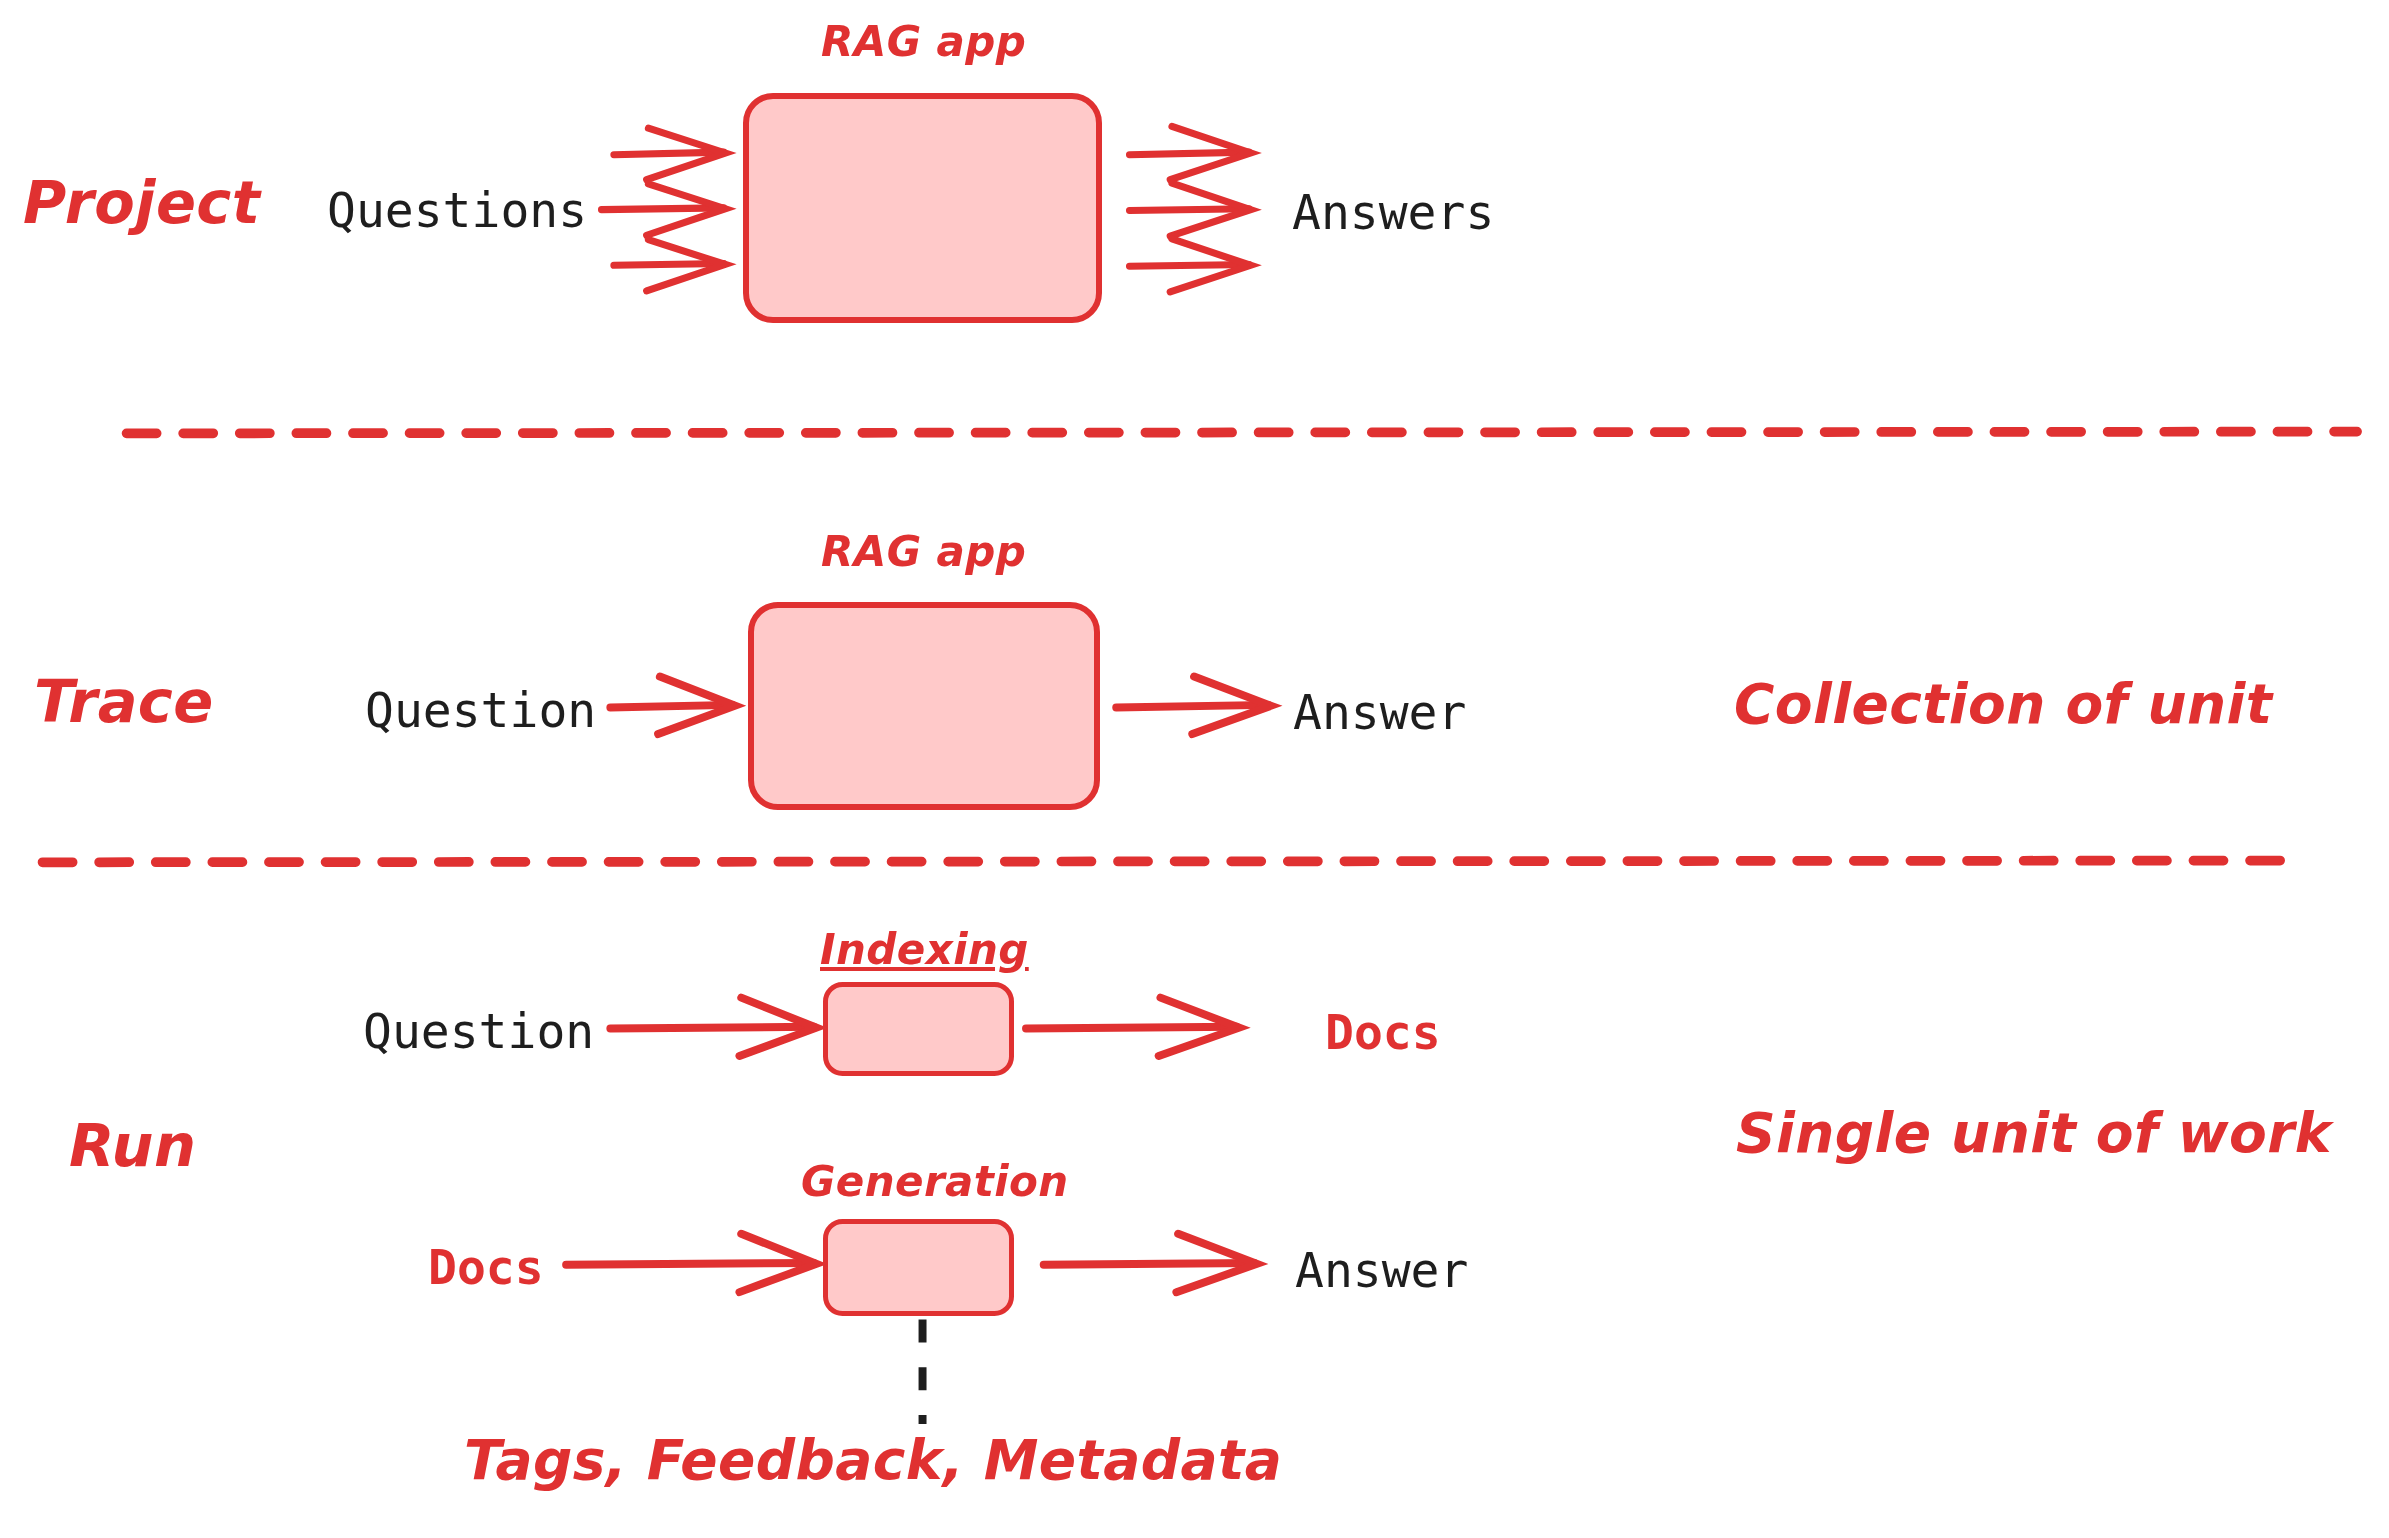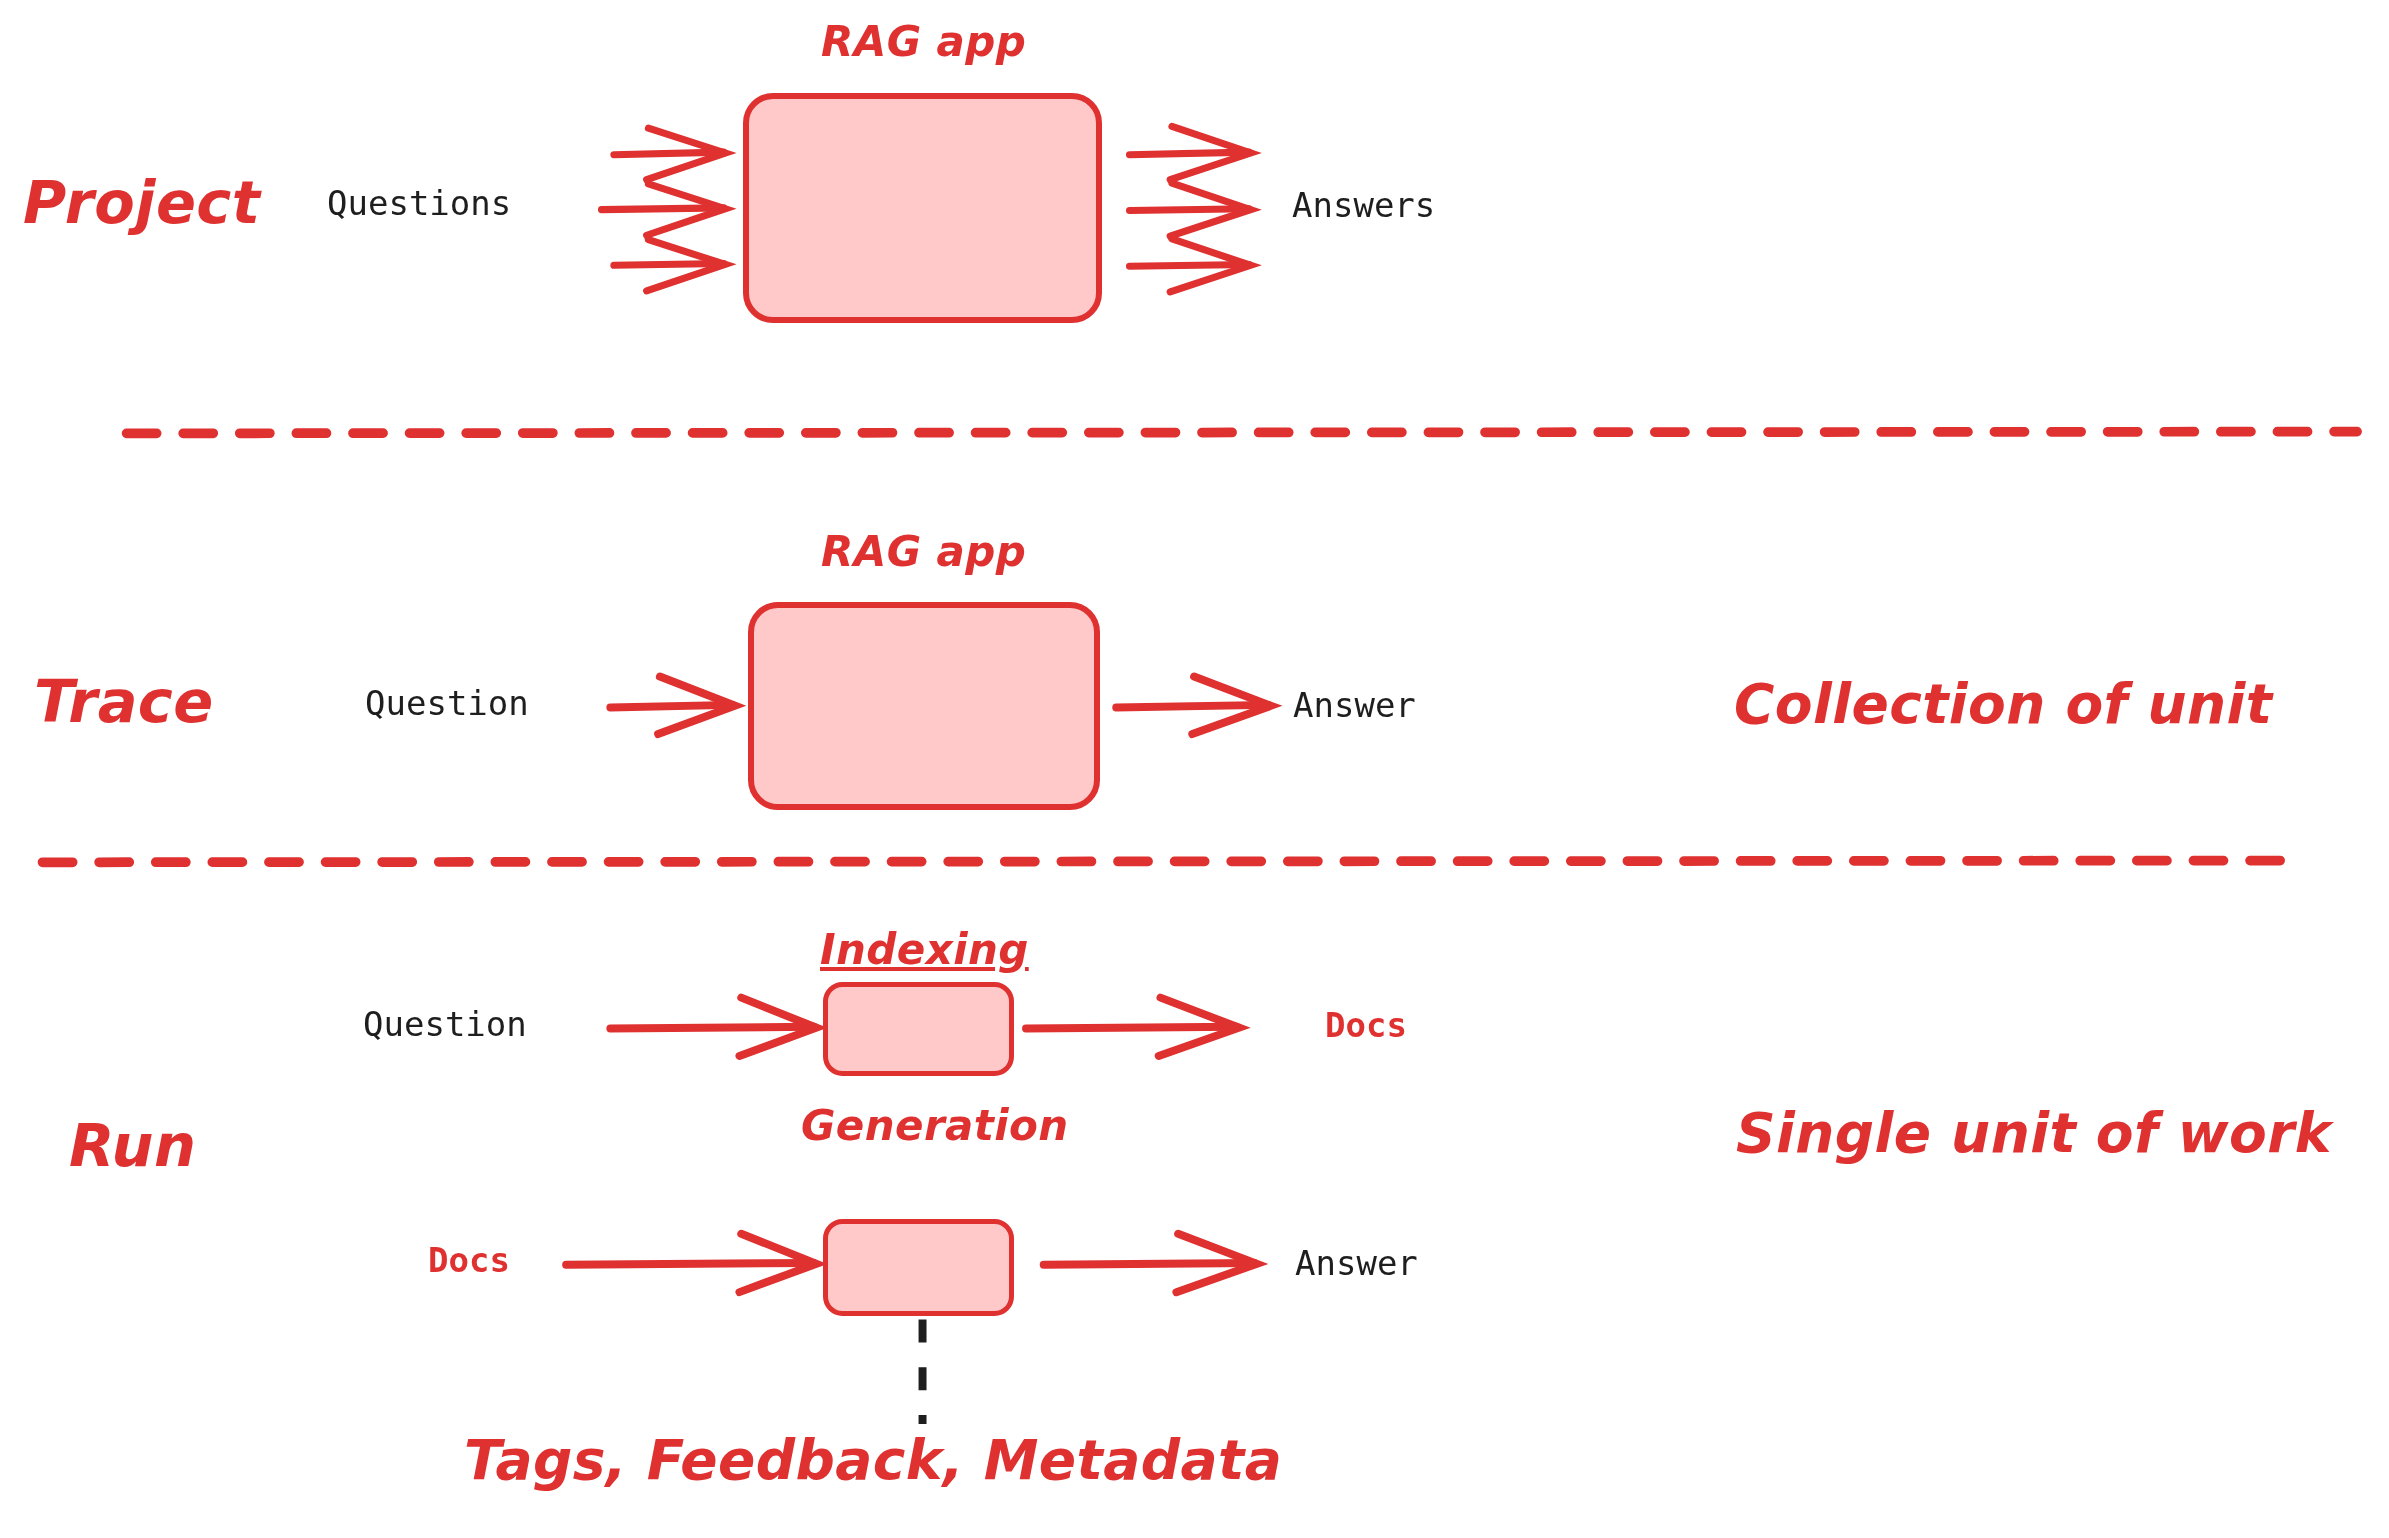--- a/index.html
+++ b/index.html
@@ -54,21 +54,21 @@
     left: 0; top: 0;
     width: 2389px;
     height: 1538px;
     pointer-events: none;
   }
 
   
   .row-label   { font-size: 59px; }
   .row-caption { font-size: 55px; }
   .node-label  { font-size: 42px; }
-  .io-label    { font-size: 34px; }
+  .io-label    { font-size: 48px; }
   .bottom-note { font-size: 55px; }
 </style>
 </head>
 <body>
 
 <div id="canvas">
 
   <svg id="glyphs" viewBox="0 0 2701 1739">
     <defs>
       <style>
@@ -171,21 +171,21 @@
   <div class="mono io-label" style="left:363px;  top:1007px;">Question</div>
 
   <div class="hand node-label" style="left:820px;  top:929px;text-decoration:underline;">Indexing</div>
 
   <div class="node small" style="left:823px; top:982px; width:191px; height:94px;"></div>
 
   <div class="mono io-label red" style="left:1325px; top:1008px;">Docs</div>
 
   <div class="mono io-label red" style="left:428px; top:1243px;">Docs</div>
 
-  <div class="hand node-label" style="left:801px;  top:1105px;">Generation</div>
+  <div class="hand node-label" style="left:801px;  top:1161px;">Generation</div>
 
   <div class="node small" style="left:823px; top:1219px; width:191px; height:97px;"></div>
 
   <div class="mono io-label" style="left:1295px; top:1246px;">Answer</div>
 
   <div class="hand bottom-note" style="left:464px; top:1433px;">Tags, Feedback, Metadata</div>
 
 </div>
 
 

